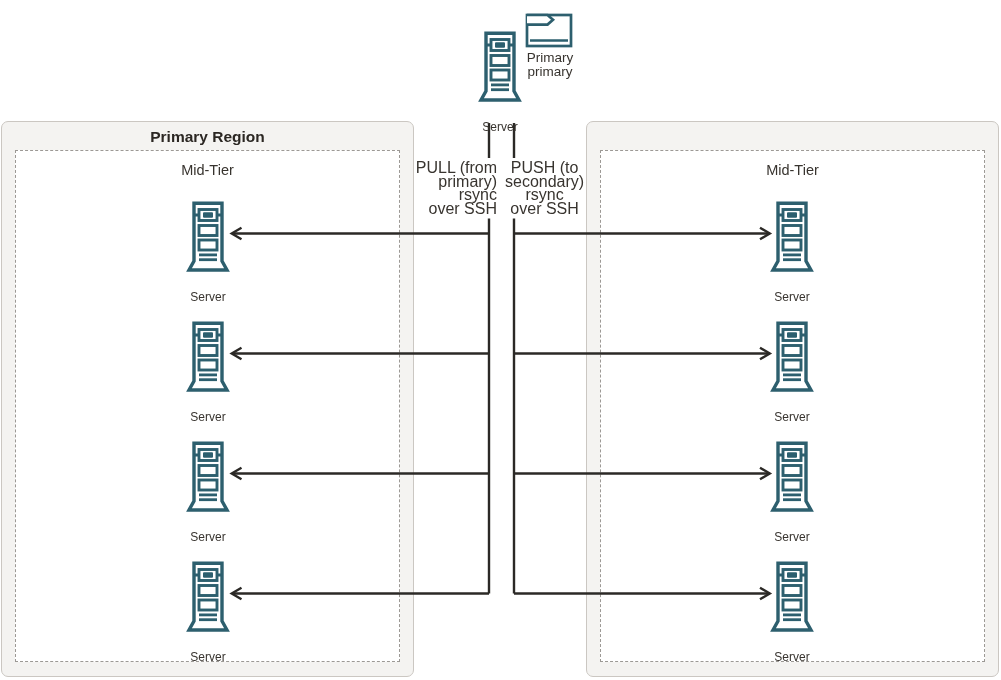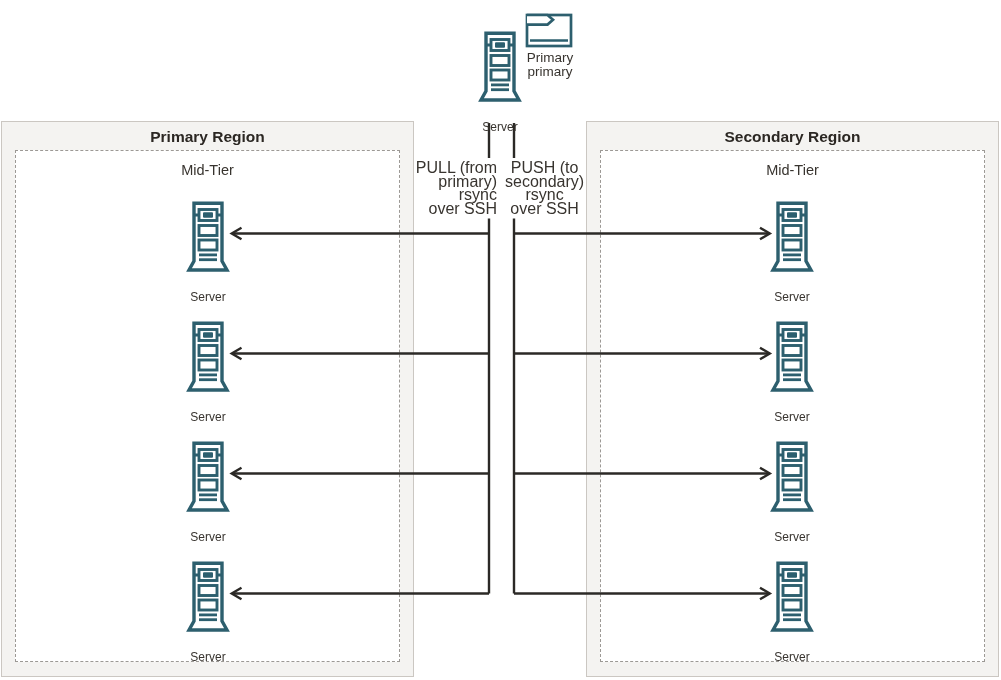--- a/index.html
+++ b/index.html
@@ -5,21 +5,21 @@
   html,body { margin:0; padding:0; background:#fff; }
   .canvas {
     position:relative; width:1001px; height:680px; background:#fff;
     font-family:"Liberation Sans", sans-serif; color:var(--text);
     overflow:hidden;
   }
   
   .region {
     position:absolute; top:121px; width:411px; height:554px;
     background:var(--region_fill); border:1px solid var(--region_border);
-    border-radius:0;
+    border-radius:7px;
   }
   .region--primary { left:1px; }
   .region--secondary { left:586px; }
   .region-title {
     margin:0; padding-top:6px; text-align:center;
     font-size:15.5px; font-weight:bold; color:var(--title_text);
   }
   .tier {
     position:absolute; left:13px; right:13px; top:28px; bottom:14px;
     background:#fff; border:1.5px dashed var(--dashed_border);
@@ -61,21 +61,20 @@
 <div class="canvas">
 
   <section class="region region--primary">
     <h2 class="region-title">Primary Region</h2>
     <div class="tier">
       <div class="tier-label">Mid-Tier</div>
     </div>
   </section>
 
   <section class="region region--secondary">
-    <h2 class="region-title">Secondary Region</h2>
     <div class="tier">
       <div class="tier-label">Mid-Tier</div>
     </div>
   </section>
 
   <svg class="overlay" width="1001" height="680" viewBox="0 0 1001 680">
     <g>
       <path d="M489 123 V158"></path>
       <path d="M489 218.5 V593.5"></path>
     </g>

